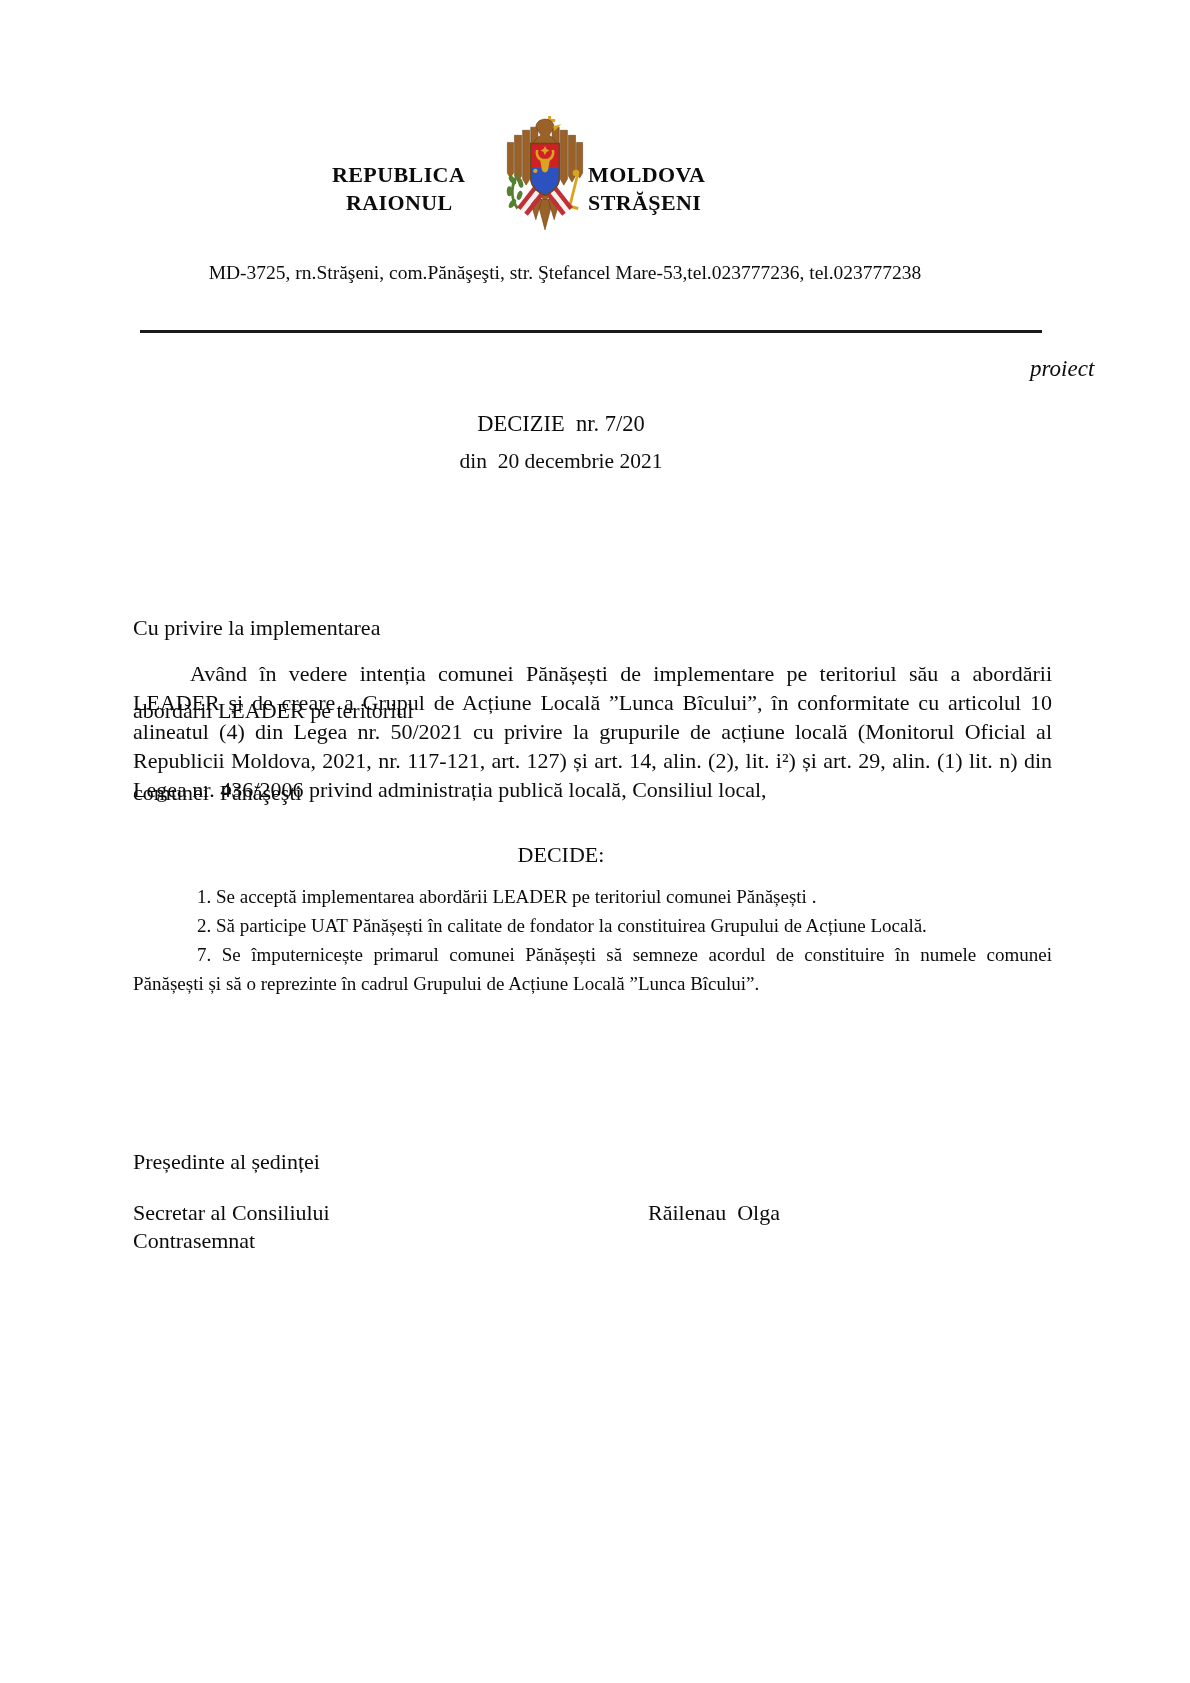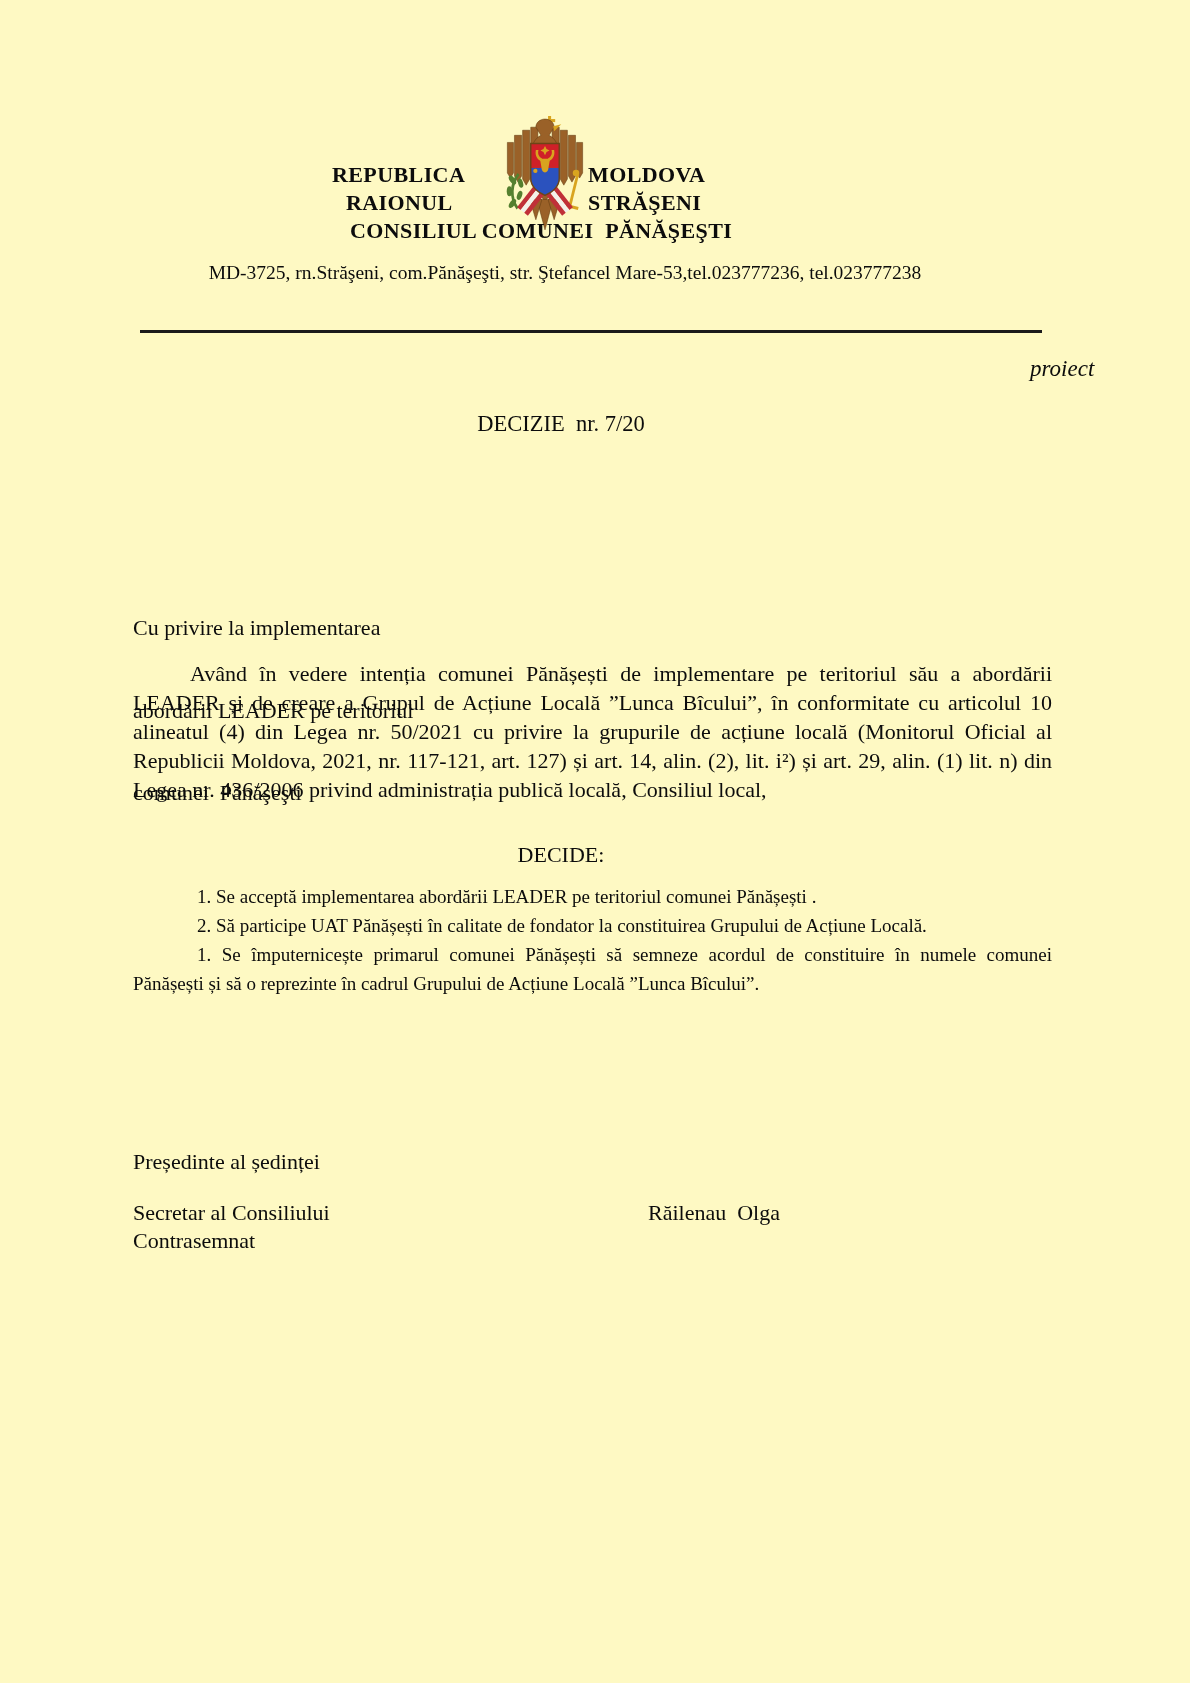--- a/index.html
+++ b/index.html
@@ -1,20 +1,20 @@
 <!DOCTYPE html>
 <html><head>
 <meta charset="utf-8">
 <style>
   * { margin:0; padding:0; box-sizing:border-box; }
   html,body { background:#888; }
   body { font-family:"Liberation Serif", serif; }
   .page {
     position:relative; width:1190px; height:1683px;
-    margin:0 auto; background:#fef9c3; color:#0c0c0c; overflow:hidden;
+    margin:0 auto; background:#ffffff; color:#0c0c0c; overflow:hidden;
   }
   .abs { position:absolute; }
   .hdr { font-weight:bold; font-size:22px; letter-spacing:0.4px; white-space:pre; }
   .address { top:262px; left:90px; width:950px; text-align:center; font-size:19.5px; white-space:pre; }
   .rule { top:330px; left:140px; width:902px; height:3px; background:#1b1b1b; }
   .proiect { top:356px; left:1030px; font-style:italic; font-size:23px; }
   .center-block { left:133px; width:856px; text-align:center; white-space:pre-wrap; }
   .title { top:411px; font-size:22.5px; }
   .dateline { top:449px; font-size:21.5px; }
   .subject { top:559px; left:133px; font-size:22px; line-height:27.5px; white-space:pre-wrap; }
@@ -90,43 +90,43 @@
         <circle cx="30.5" cy="54" r="2.1"></circle>
         <path d="M51.5 51.8 a2.5 2.5 0 1 0 0 5 a2 2 0 1 1 0 -5 Z"></path>
       </g>
     </g>
   </svg>
 
   <div class="abs hdr" style="top:162px; left:332px;">REPUBLICA</div>
   <div class="abs hdr" style="top:162px; left:588px;">MOLDOVA</div>
   <div class="abs hdr" style="top:190px; left:346px;">RAIONUL</div>
   <div class="abs hdr" style="top:190px; left:588px;">STRĂŞENI</div>
-  <div class="abs hdr" style="top:218px; left:350px;">CONSILIUL COMUNEI  PĂNĂŞEŞTI</div>
 
   <div class="abs address">MD-3725, rn.Străşeni, com.Pănăşeşti, str. Ştefancel Mare-53,tel.023777236, tel.023777238</div>
   <div class="abs rule"></div>
 
   <div class="abs proiect">proiect</div>
 
   <div class="abs center-block title">DECIZIE  nr. 7/20</div>
+  <div class="abs center-block dateline">din  20 decembrie 2021</div>
 
   <div class="abs subject">
     <div>Cu privire la implementarea</div>
     <div>abordării LEADER pe teritoriul</div>
     <div>comunei  Pănăşeşti</div>
   </div>
 
   <div class="abs preamble">Având în vedere intenția comunei Pănășești de implementare pe teritoriul său a abordării LEADER și de creare a Grupul de Acțiune Locală ”Lunca Bîcului”, în conformitate cu articolul 10 alineatul (4) din Legea nr. 50/2021 cu privire la grupurile de acțiune locală (Monitorul Oficial al Republicii Moldova, 2021, nr. 117-121, art. 127) și art. 14, alin. (2), lit. i²) și art. 29, alin. (1) lit. n) din Legea nr. 436/2006 privind administrația publică locală, Consiliul local,</div>
 
   <div class="abs center-block decide">DECIDE:</div>
 
   <div class="abs decisions">
     <p>1. Se acceptă implementarea abordării LEADER pe teritoriul comunei Pănășești .</p>
     <p>2. Să participe UAT Pănășești în calitate de fondator la constituirea  Grupului de Acțiune Locală.</p>
-    <p>1. Se împuternicește primarul comunei Pănășești să semneze acordul de constituire în numele comunei Pănășești și să o reprezinte în cadrul Grupului de Acțiune Locală ”Lunca Bîcului”.</p>
+    <p>7. Se împuternicește primarul comunei Pănășești să semneze acordul de constituire în numele comunei Pănășești și să o reprezinte în cadrul Grupului de Acțiune Locală ”Lunca Bîcului”.</p>
   </div>
 
   <div class="abs sig sig-president">Președinte al ședinței</div>
   <div class="abs sig sig-secretary">Secretar al Consiliului</div>
   <div class="abs sig sig-name">Răilenau  Olga</div>
   <div class="abs sig sig-counter">Contrasemnat</div>
 
 </div>
 
 </body></html>

